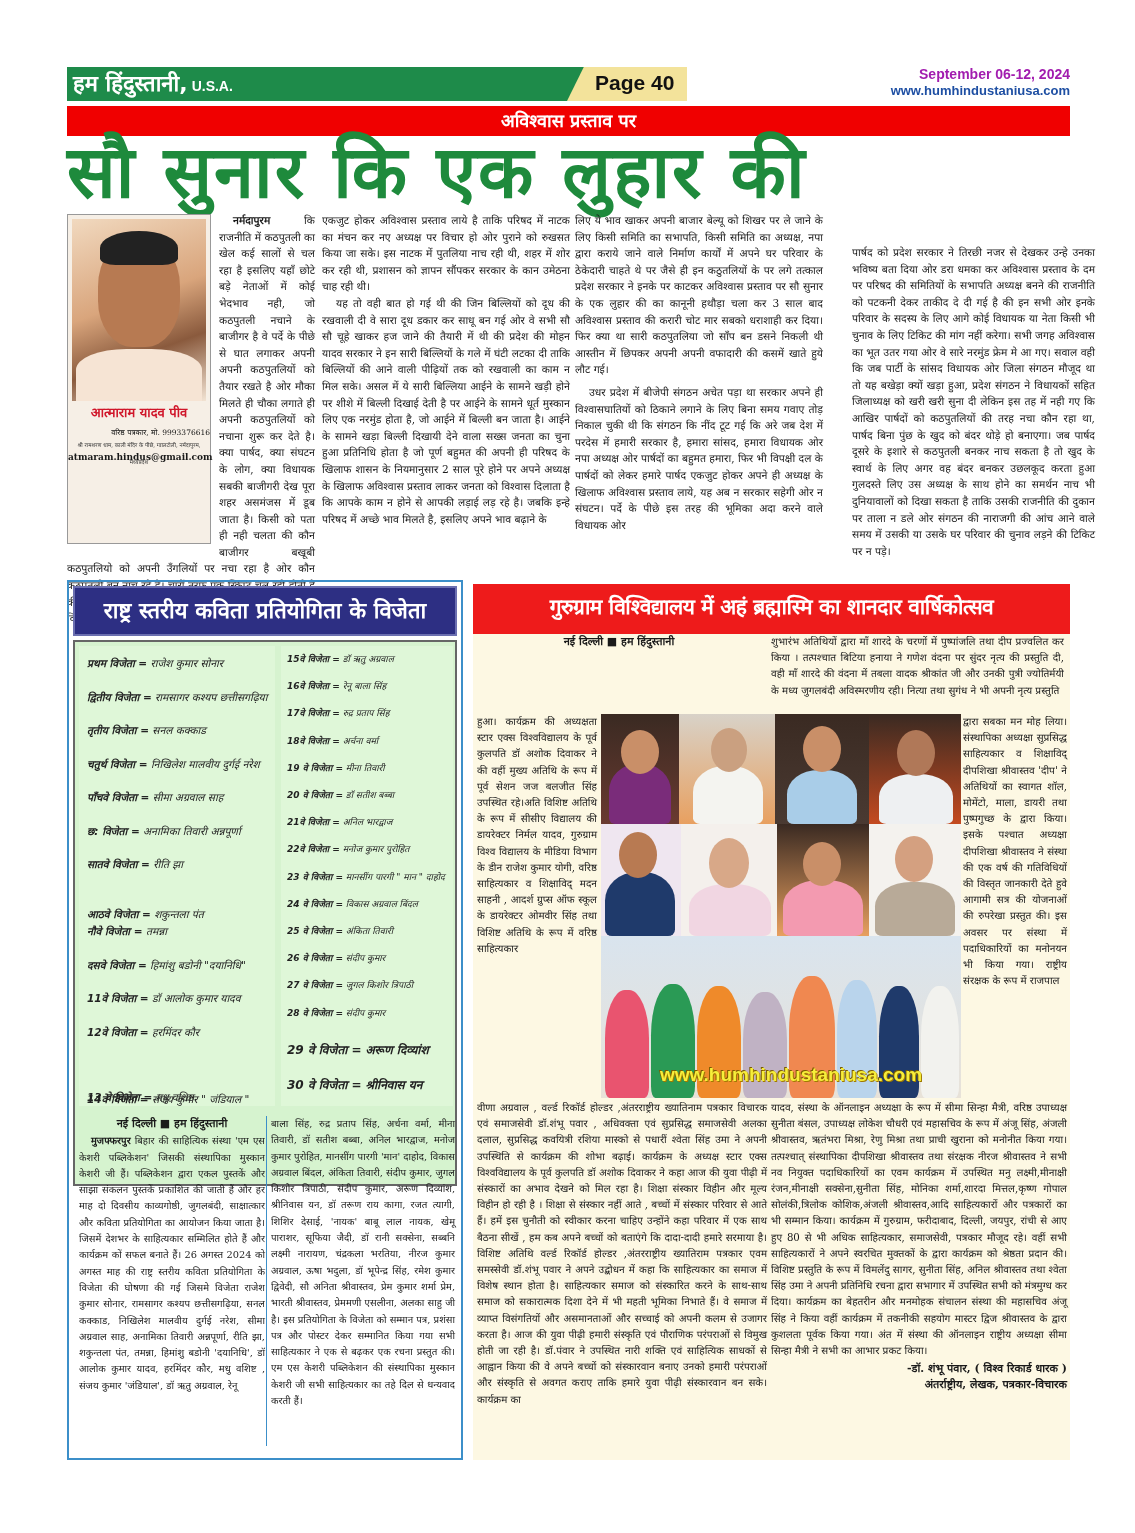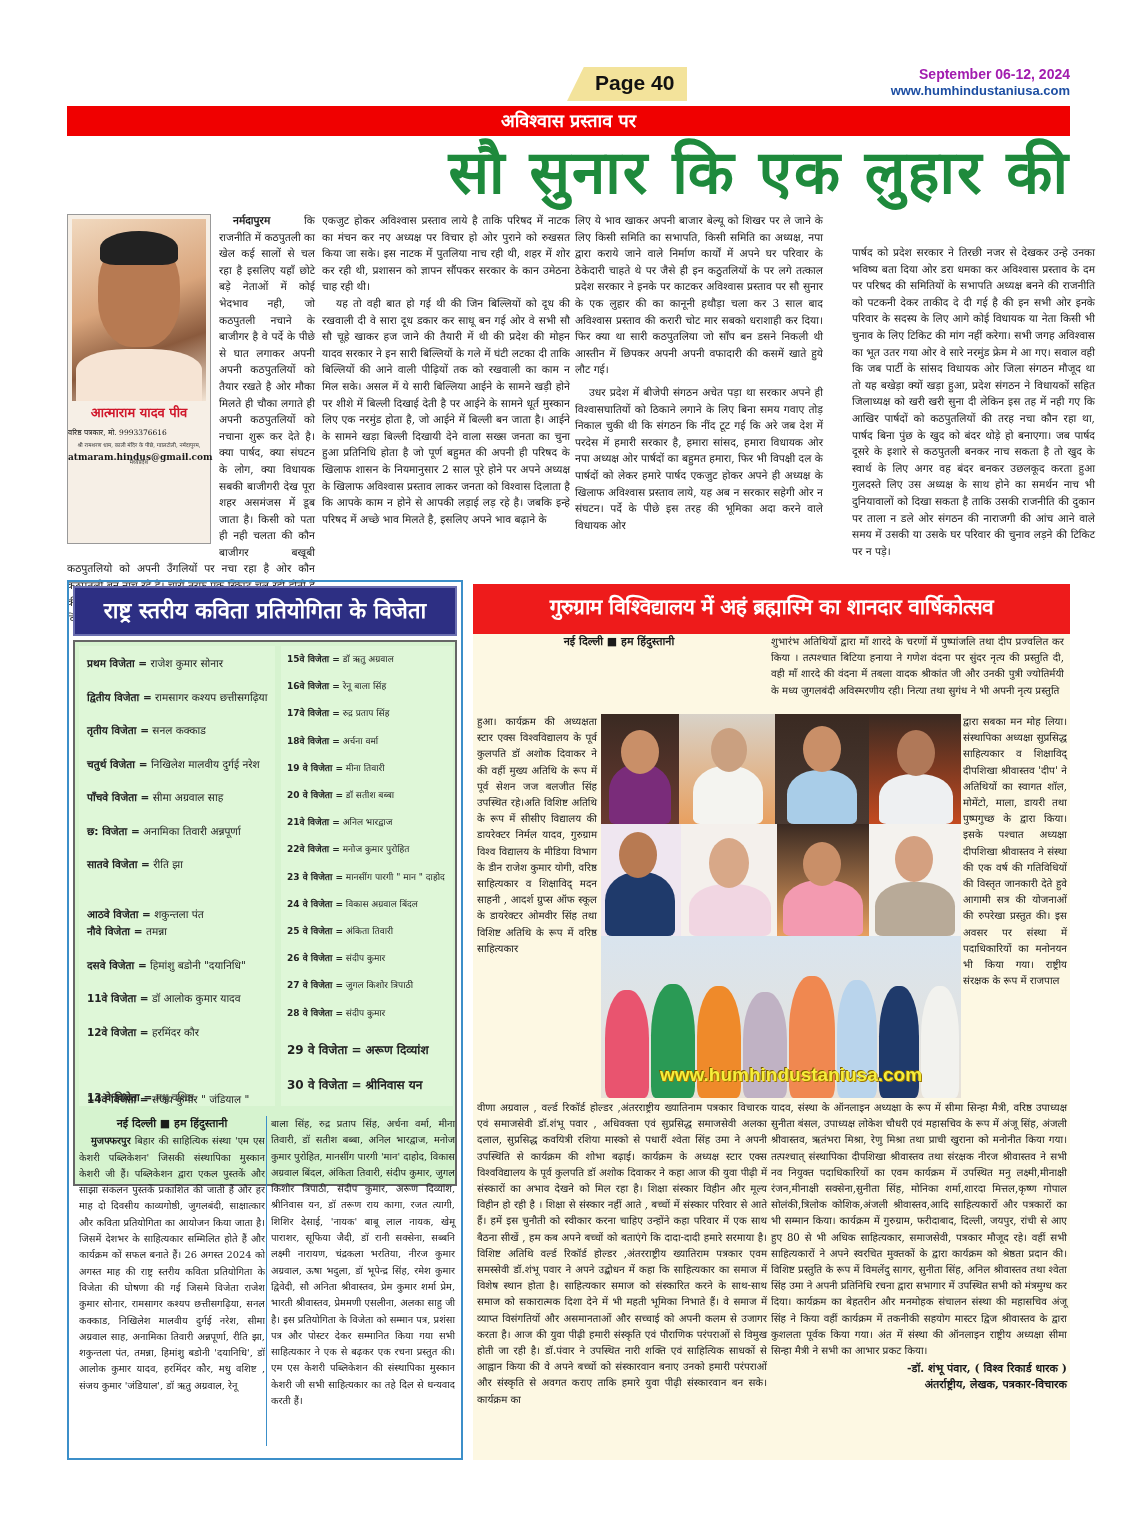--- a/index.html
+++ b/index.html
@@ -12,46 +12,46 @@
   .mast-title { position: absolute; left: 6px; top: 3px; color: #fff; font-weight: bold; font-size: 22px; line-height: 28px; white-space: nowrap; }
   .mast-title .usa { font-size: 14px; font-family: "Liberation Sans", sans-serif; margin-left: 4px; }
   .page-tag { position: absolute; left: 500px; top: 0; width: 120px; height: 34px; background: #f3e39b; clip-path: polygon(14% 0, 100% 0, 100% 100%, 0 100%); }
   .page-tag span { position: absolute; left: 28px; top: 4px; font-family: "Liberation Sans", sans-serif; font-weight: bold; font-size: 21px; color: #111; }
   .mast-date { position: absolute; right: 0; top: -1px; text-align: right; font-family: "Liberation Sans", sans-serif; font-weight: bold; font-size: 14px; line-height: 17px; color: #a21caf; }
   .mast-url { position: absolute; right: 0; top: 16px; font-family: "Liberation Sans", sans-serif; font-weight: bold; font-size: 13px; color: #1e4fa3; }
 
   .kicker-bar { position: absolute; left: 67px; top: 106px; width: 1003px; height: 30px; background: #f00000; text-align: center; }
   .kicker-bar span { color: #fff; font-weight: bold; font-size: 18px; line-height: 30px; }
 
-  .headline { position: absolute; left: 67px; top: 134px; width: 1003px; height: 76px; text-align: right; color: #1e8a3c; font-weight: bold; font-size: 60px; line-height: 76px; letter-spacing: 2px; white-space: nowrap; }
+  .headline { position: absolute; left: 67px; top: 134px; width: 1003px; height: 76px; text-align: left; color: #1e8a3c; font-weight: bold; font-size: 72px; line-height: 76px; letter-spacing: 2px; white-space: nowrap; }
 
   
   .lead { position: absolute; left: 67px; top: 212px; width: 1003px; height: 360px; }
   .col { position: absolute; top: 0; font-size: 10.6px; line-height: 16.6px; text-align: justify; font-family: "DejaVu Serif", serif; }
   .col.c1 { left: 0; width: 248px; }
   .col.c2 { left: 255px; width: 248px; }
   .col.c3 { left: 508px; width: 248px; }
   .col.c4 { left: 785px; width: 243px; margin-top: 32px; }
   .col p { text-indent: 14px; }
   .col .lead-word { font-weight: bold; }
   .author-box { float: left; width: 144px; height: 330px; margin: 2px 8px 2px 0; border: 1px solid #999; background: #f6efe6; position: relative; }
   .author-photo { position: absolute; left: 4px; top: 4px; width: 134px; height: 182px; background: linear-gradient(160deg,#f1d9bf 0%,#d9a57c 45%,#8a5a3d 70%,#f2e3d3 100%); }
   .author-photo .face { position: absolute; left: 26px; top: 18px; width: 82px; height: 110px; border-radius: 45% 45% 42% 42%; background: #b77a52; }
   .author-photo .hair { position: absolute; left: 28px; top: 12px; width: 78px; height: 34px; border-radius: 50% 50% 20% 20%; background: #222; }
   .author-photo .shirt { position: absolute; left: 4px; top: 130px; width: 126px; height: 52px; border-radius: 40% 40% 0 0; background: #f6e4d4; }
   .author-name { position: absolute; left: 0; top: 190px; width: 100%; text-align: center; color: #d0162a; font-weight: bold; font-size: 13px; }
-  .author-role { position: absolute; left: 0; top: 210px; width: 100%; text-align: left; font-size: 7.5px; color: #111; }
+  .author-role { position: absolute; left: 0; top: 210px; width: 100%; text-align: right; font-size: 7.5px; color: #111; }
   .author-addr { position: absolute; left: 0; top: 222px; width: 100%; text-align: center; font-size: 5.5px; color: #333; }
   .author-email { position: absolute; left: 0; top: 234px; width: 100%; text-align: center; font-size: 9px; font-weight: bold; font-family: "DejaVu Serif", serif; }
 
   
   .winners-section { position: absolute; left: 67px; top: 580px; width: 396px; height: 880px; border: 2px solid #3c8fc9; }
   .winners-banner { position: absolute; left: 4px; top: 4px; width: 384px; height: 50px; background: #2d2f83; border: 2px solid #6b6fb0; text-align: center; }
   .winners-banner span { color: #fff; font-weight: bold; font-size: 22px; line-height: 46px; white-space: nowrap; }
-  .winners-box { position: absolute; left: 4px; top: 58px; width: 384px; height: 546px; background: #d6f3cf; border: 2px solid #666; }
+  .winners-box { position: absolute; left: 4px; top: 58px; width: 384px; height: 546px; background: #d6f3cf; border: 2px solid #666; font-style: italic; }
   .wcol { position: absolute; top: 4px; height: 460px; }
   .wcol.left { left: 4px; width: 196px; background: #dff7d8; }
   .wcol.right { left: 206px; width: 172px; background: #dff7d8; }
   .winner { position: absolute; left: 8px; white-space: nowrap; font-size: 10.5px; color: #222; }
   .winner .rank { font-weight: bold; }
   .wcol.right .winner { font-size: 9px; left: 6px; }
   .wcol.right .winner.big { font-size: 12px; }
   .wcol.right .winner.big .name { font-weight: bold; }
 
   .winners-story { position: absolute; left: 4px; top: 534px; width: 384px; height: 338px; }
@@ -82,20 +82,25 @@
   .photo { position: absolute; overflow: hidden; }
   .photo .bg { position: absolute; inset: 0; }
   .photo .person { position: absolute; border-radius: 45% 45% 10% 10%; }
   .photo .head { position: absolute; border-radius: 50%; background: #c98f68; }
   .photo-watermark { position: absolute; left: 40px; top: 350px; width: 300px; text-align: center; font-family: "Liberation Sans", sans-serif; font-weight: bold; font-size: 19px; color: #f7ee3a; text-shadow: 1px 1px 0 #a07a00, -1px -1px 0 #7a5d00; }
 </style>
 </head>
 <body>
 
 <div class="masthead">
+  <div class="mast-bar">
+    <div class="mast-title">
+      <span>हम हिंदुस्तानी,</span><span class="usa">U.S.A.</span>
+    </div>
+  </div>
   <div class="page-tag">
       <span>Page 40</span>
     </div>
   <div class="mast-date">September 06-12, 2024</div>
   <div class="mast-url">www.humhindustaniusa.com</div>
 </div>
 
 <div class="kicker-bar"><span>अविश्वास प्रस्ताव पर</span></div>
 <div class="headline">सौ सुनार कि एक लुहार की</div>
 

